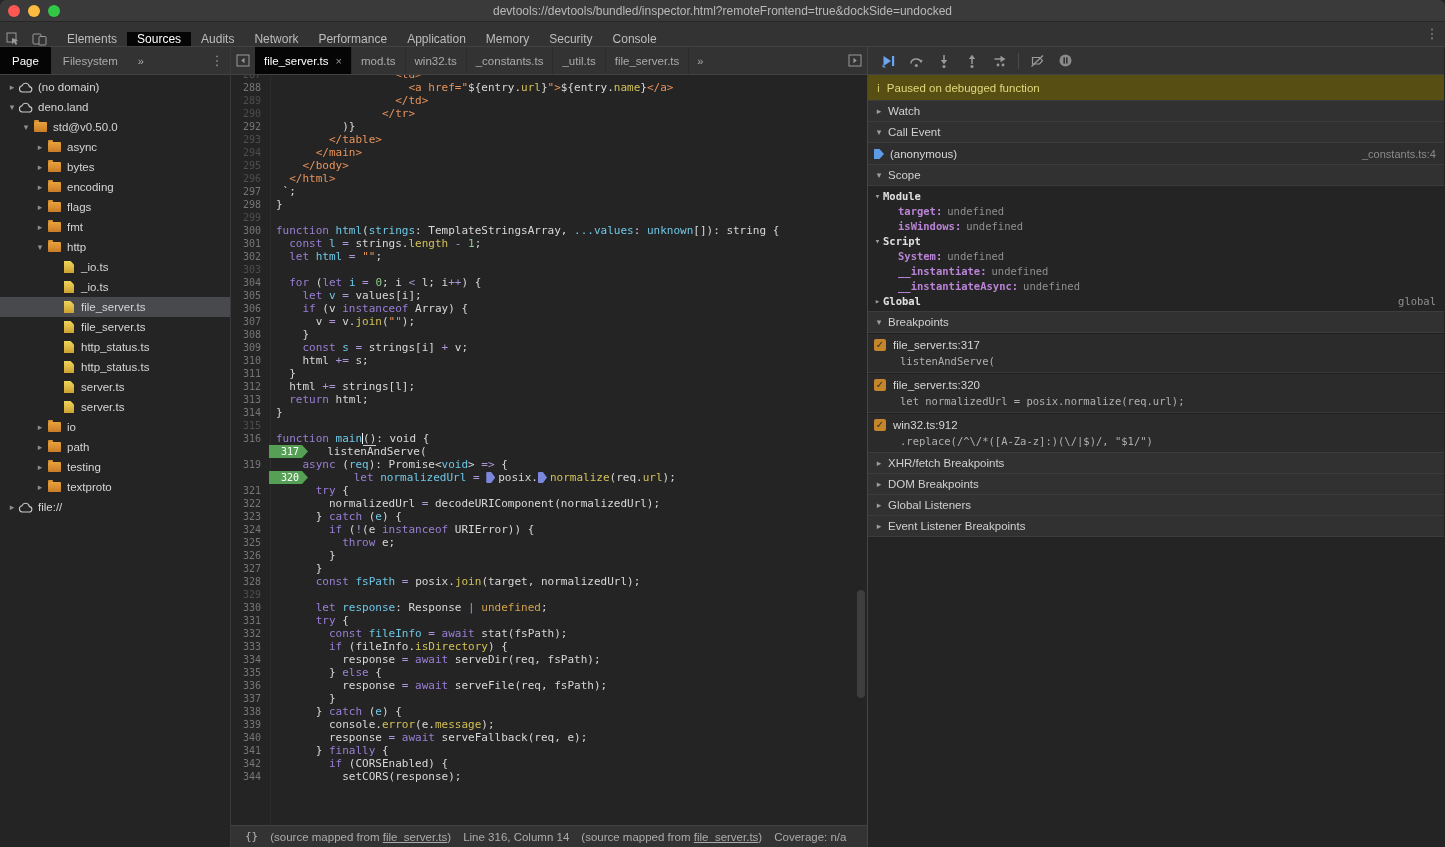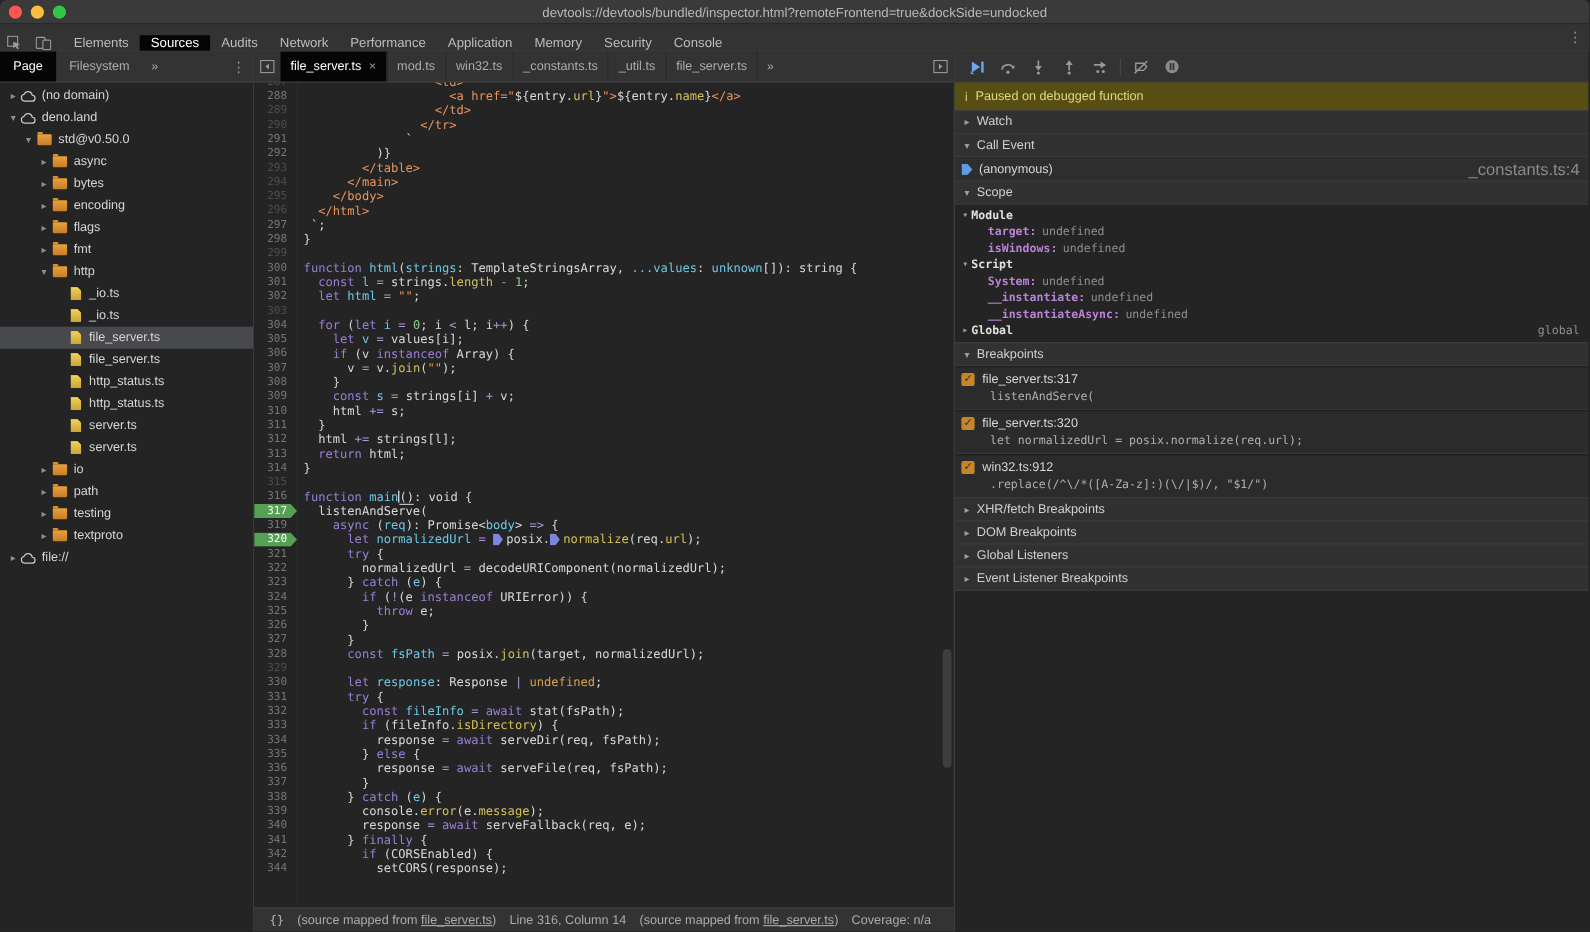--- a/index.html
+++ b/index.html
@@ -58,21 +58,21 @@
   .editor-tabs .spacer { flex:1; }
 
   
   .code-area { flex:1; position:relative; overflow:hidden; font-family:"DejaVu Sans Mono", monospace; }
   .gutter-rule { position:absolute; left:39px; top:0; bottom:0; width:1px; background:#2c2c2c; }
   .code-line { display:flex; height:13px; line-height:13px; }
   .code-line.clip { margin-top:-7px; }
   .lnum { width:39px; flex:none; text-align:right; padding-right:9px; font-size:10px; color:#767676; }
   .lnum.dim { color:#4d4d4d; }
   .lnum.bp { background:#55a055; color:#ffffff;
-             clip-path:polygon(0 0,calc(100% - 6px) 0,100% 50%,calc(100% - 6px) 100%,0 100%); }
+             clip-path:polygon(0 0,calc(100% - 6px) 0,100% 50%,calc(100% - 6px) 100%,0 100%);margin-left:38px; }
   .code-text { padding-left:6px; white-space:pre; font-size:11px; color:#d8d8d8; }
   .tk-pl{color:#d8d8d8} .tk-kw{color:#9a7fd5} .tk-df{color:#6ec7e6} .tk-pr{color:#d2c057}
   .tk-st{color:#e8935c} .tk-tg{color:#e8935c} .tk-nu{color:#8cc98c} .tk-at{color:#d2a24c} .tk-op{color:#ab97d6}
   .tk-ul{color:#d8d8d8; border-bottom:1px solid #cfcfcf;}
   .caret { display:inline-block; width:0; border-left:1px solid #ffffff; height:11px; vertical-align:-2px; }
   .inline-bp { display:inline-block; width:9px; height:11px; background:#7b87dd; vertical-align:-2px;
                margin-right:3px; clip-path:polygon(0 0,55% 0,100% 50%,55% 100%,0 100%); border-radius:1px; }
   .scroll-thumb { position:absolute; right:2px; top:515px; width:8px; height:108px;
                   background:#474747; border-radius:4px; opacity:.75; }
 
@@ -91,21 +91,21 @@
   .banner { height:26px; background:#564e13; color:#e1d87c; display:flex; align-items:center;
             font-size:11.5px; gap:7px; padding-left:9px; border-bottom:1px solid #1e1e1e; }
   .banner .info { font-size:11px; color:#dcd36e; }
   .sec-header { height:22px; background:#313131; border-bottom:1px solid #3c3c3c; border-top:1px solid #3c3c3c;
                 display:flex; align-items:center; font-size:11.5px; color:#d0d0d0; padding-left:6px; gap:4px; margin-top:-1px; }
   .sec-arrow { color:#9e9e9e; font-size:9px; width:10px; text-align:center; }
   .cs-frame { height:22px; background:#2e2e2e; display:flex; align-items:center; font-size:11.5px; color:#d6d6d6;
               padding:0 8px 0 6px; }
   .cs-marker { width:10px; height:10px; background:#5c9ce6; margin-right:6px; flex:none;
                clip-path:polygon(0 0,55% 0,100% 50%,55% 100%,0 100%); }
-  .cs-loc { margin-left:auto; color:#8a8a8a; font-size:15px; }
+  .cs-loc { margin-left:auto; color:#8a8a8a; font-size:11px; }
   .scope-area { font-family:"DejaVu Sans Mono", monospace; font-size:10.5px; padding:2px 0 4px 0; }
   .scope-group { height:15px; display:flex; align-items:center; color:#e0e0e0; font-weight:bold; padding-left:4px; }
   .scope-group .sec-arrow { width:11px; }
   .scope-group .right { margin-left:auto; padding-right:8px; color:#8f8f8f; font-weight:normal; }
   .scope-prop { height:15px; display:flex; align-items:center; padding-left:30px; }
   .scope-name { color:#b983d6; font-weight:bold; }
   .scope-val { color:#8f8f8f; margin-left:5px; }
   .bp-entry { background:#2b2b2b; border-bottom:1px solid #3a3a3a; border-top:1px solid #1f1f1f; padding:5px 6px 5px 6px; }
   .bp-top { display:flex; align-items:center; gap:7px; font-size:11.5px; color:#d6d6d6; }
   .bp-check { width:12px; height:12px; background:#c5862b; border-radius:2px; color:#2d2d2d; font-size:10px;
@@ -348,24 +348,20 @@
             </div>
             <div class="code-line">
               <span class="lnum dim">289</span>
               <span class="code-text"><span class="tk-tg">                  &lt;/td&gt;</span></span>
             </div>
             <div class="code-line">
               <span class="lnum dim">290</span>
               <span class="code-text"><span class="tk-tg">                &lt;/tr&gt;</span></span>
             </div>
             <div class="code-line">
-              <span class="lnum">291</span>
-              <span class="code-text"><span class="tk-pl">              `</span></span>
-            </div>
-            <div class="code-line">
               <span class="lnum">292</span>
               <span class="code-text"><span class="tk-pl">          )}</span></span>
             </div>
             <div class="code-line">
               <span class="lnum dim">293</span>
               <span class="code-text"><span class="tk-tg">        &lt;/table&gt;</span></span>
             </div>
             <div class="code-line">
               <span class="lnum dim">294</span>
               <span class="code-text"><span class="tk-tg">      &lt;/main&gt;</span></span>
@@ -457,21 +453,21 @@
             <div class="code-line">
               <span class="lnum">316</span>
               <span class="code-text"><span class="tk-kw">function </span><span class="tk-df">main</span><span class="caret"></span><span class="tk-ul">()</span><span class="tk-pl">: void {</span></span>
             </div>
             <div class="code-line">
               <span class="lnum bp">317</span>
               <span class="code-text"><span class="tk-pl">  listenAndServe(</span></span>
             </div>
             <div class="code-line">
               <span class="lnum">319</span>
-              <span class="code-text"><span class="tk-pl">    </span><span class="tk-kw">async</span><span class="tk-pl"> (</span><span class="tk-df">req</span><span class="tk-pl">): Promise&lt;</span><span class="tk-df">body</span><span class="tk-pl">&gt; </span><span class="tk-op">=&gt;</span><span class="tk-pl"> {</span></span>
+              <span class="code-text"><span class="tk-pl">    </span><span class="tk-kw">async</span><span class="tk-pl"> (</span><span class="tk-df">req</span><span class="tk-pl">): Promise&lt;</span><span class="tk-df">void</span><span class="tk-pl">&gt; </span><span class="tk-op">=&gt;</span><span class="tk-pl"> {</span></span>
             </div>
             <div class="code-line">
               <span class="lnum bp">320</span>
               <span class="code-text"><span class="tk-pl">      </span><span class="tk-kw">let </span><span class="tk-df">normalizedUrl</span><span class="tk-op"> = </span><span class="inline-bp"></span><span class="tk-pl">posix.</span><span class="inline-bp"></span><span class="tk-pr">normalize</span><span class="tk-pl">(req.</span><span class="tk-pr">url</span><span class="tk-pl">);</span></span>
             </div>
             <div class="code-line">
               <span class="lnum">321</span>
               <span class="code-text"><span class="tk-pl">      </span><span class="tk-kw">try</span><span class="tk-pl"> {</span></span>
             </div>
             <div class="code-line">

